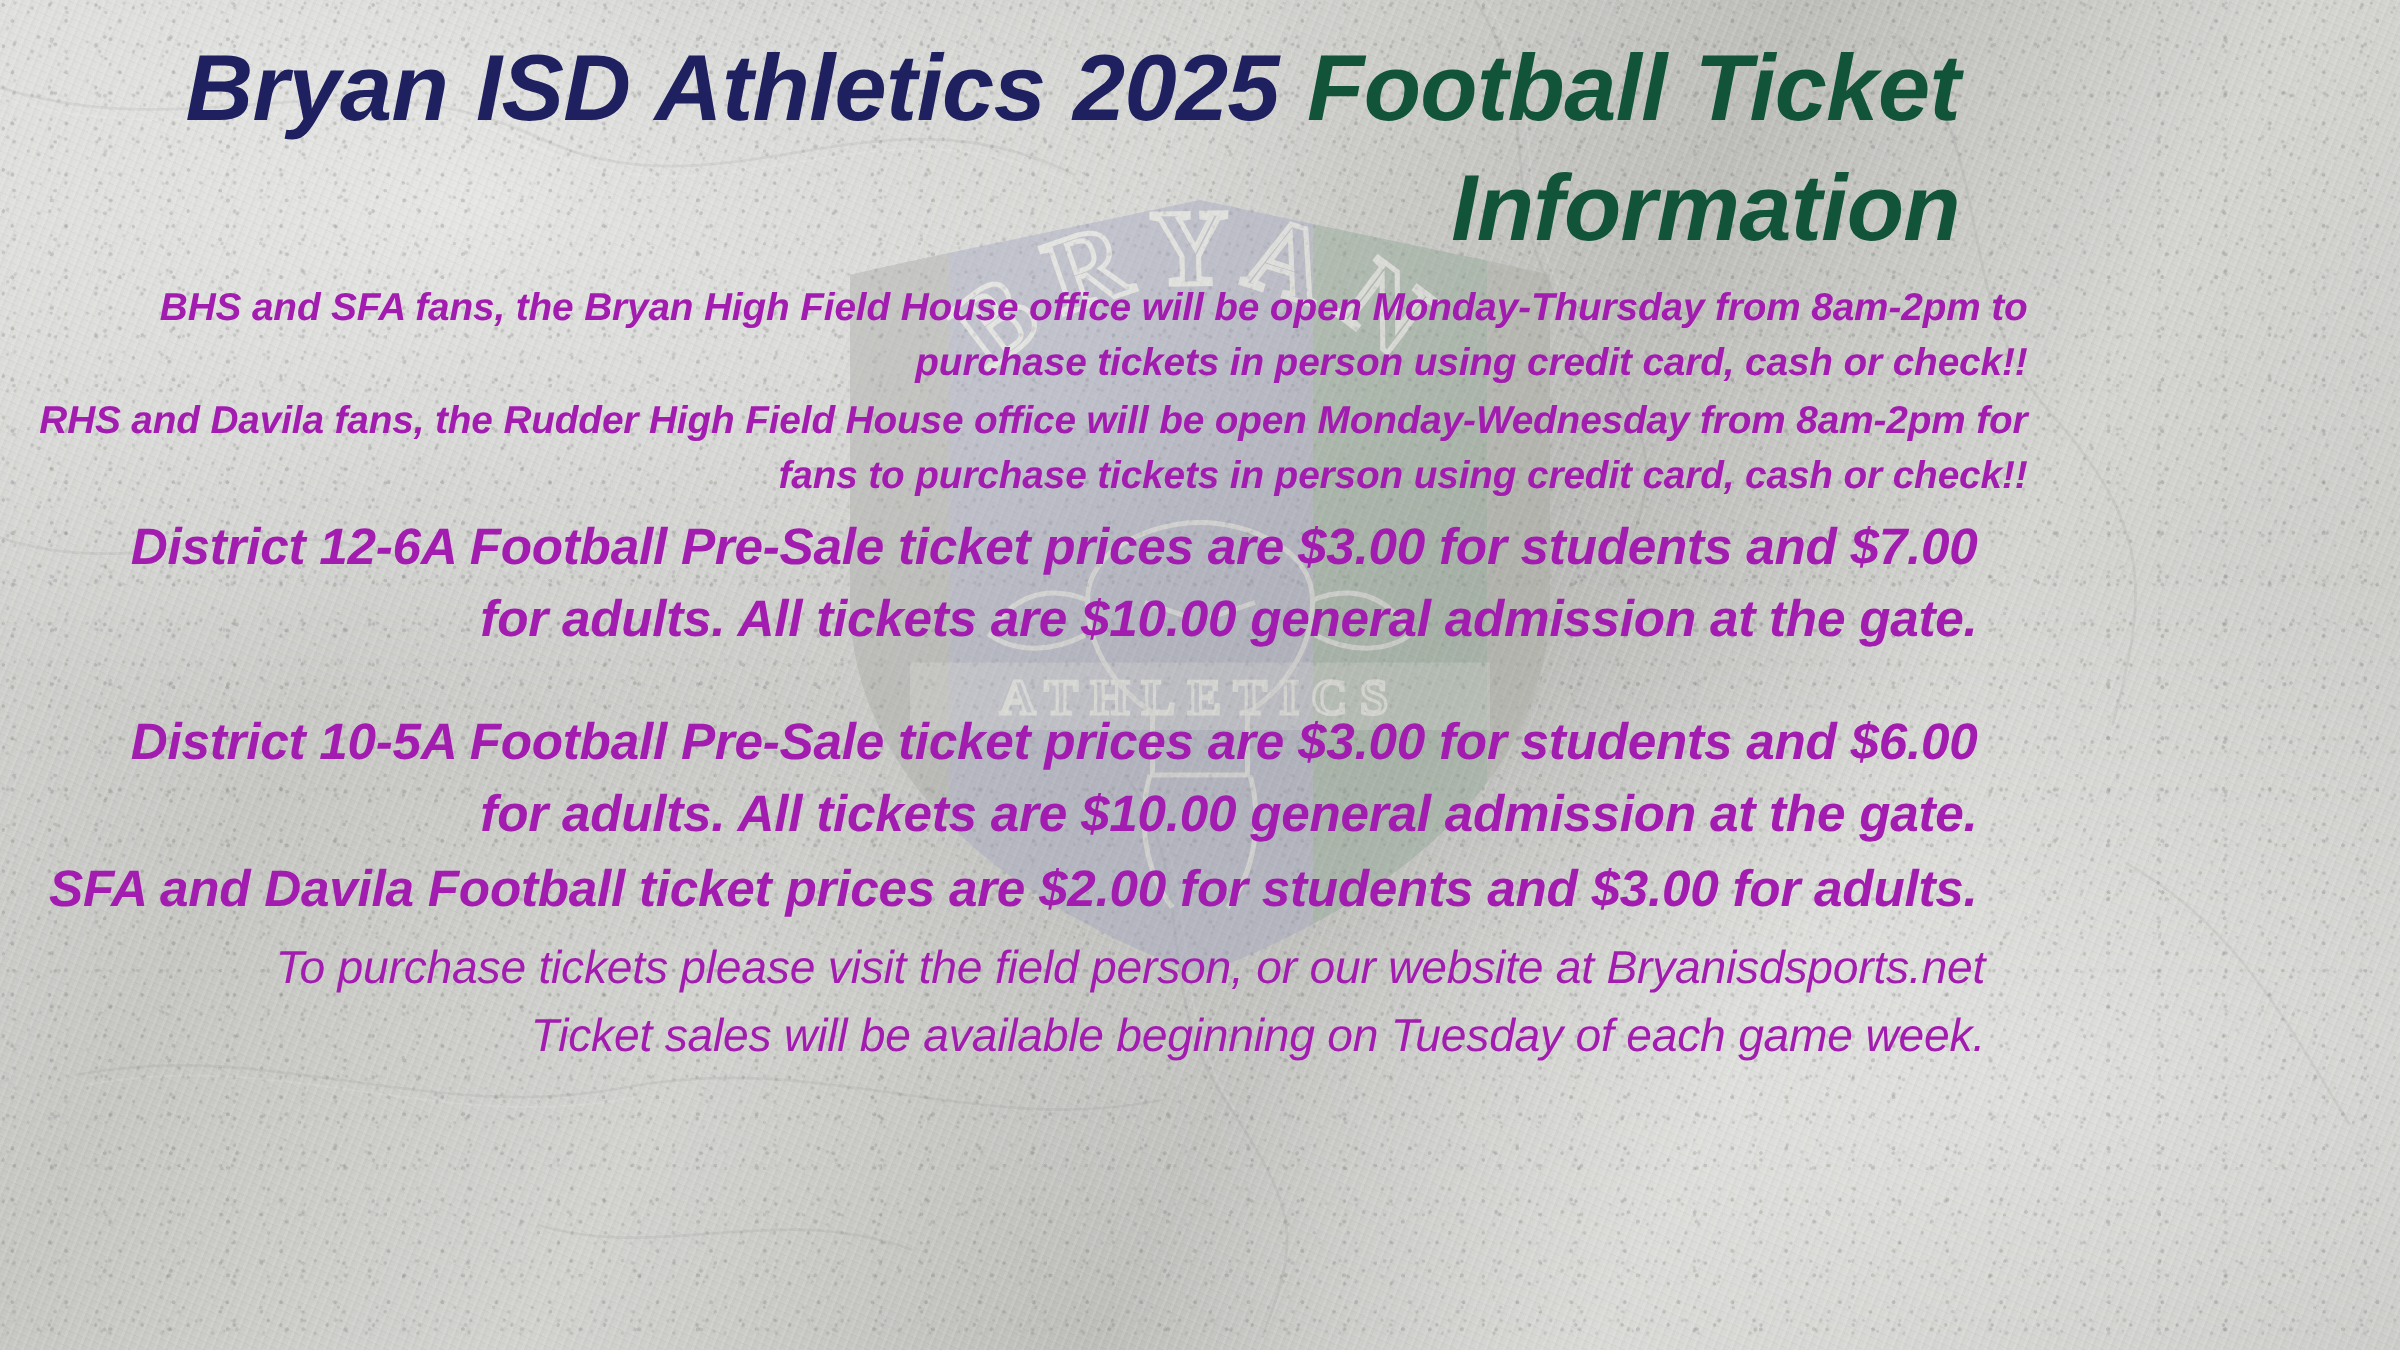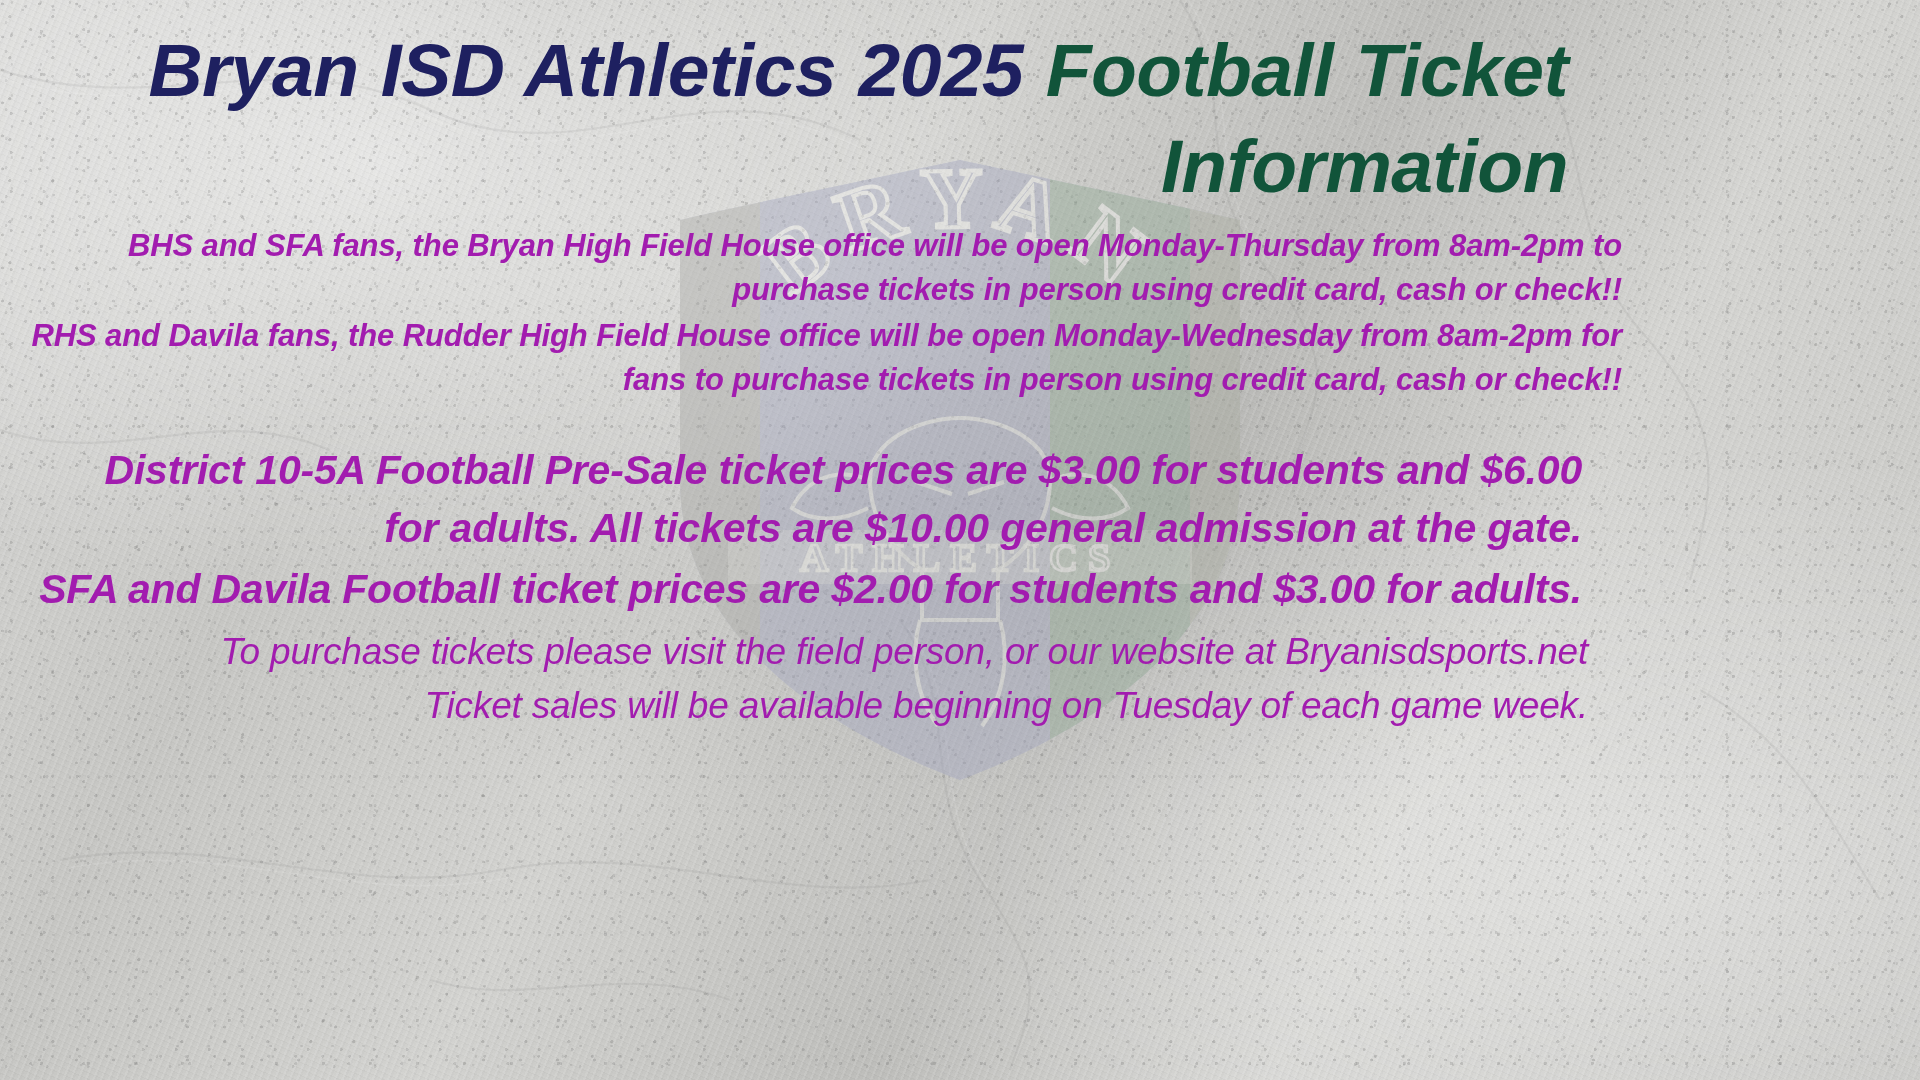--- a/index.html
+++ b/index.html
@@ -216,20 +216,21 @@
   </svg>
 
   <div class="content">
 
     <h1 class="title"><span class="navy">Bryan ISD Athletics 2025</span><span class="green"> Football Ticket Information</span></h1>
 
     <p class="para p-office">BHS and SFA fans, the Bryan High Field House office will be open Monday-Thursday from 8am-2pm to purchase tickets in person using credit card, cash or check!!</p>
 
     <p class="para p-office-2">RHS and Davila fans, the Rudder High Field House office will be open Monday-Wednesday from 8am-2pm for fans to purchase tickets in person using credit card, cash or check!!</p>
 
+    <p class="para p-price">District 12-6A Football Pre-Sale ticket prices are $3.00 for students and $7.00 for adults. All tickets are $10.00 general admission at the gate.</p>
 
     <p class="para p-price-2">District 10-5A Football Pre-Sale ticket prices are $3.00 for students and $6.00 for adults. All tickets are $10.00 general admission at the gate.</p>
 
     <p class="para p-price-3">SFA and Davila Football ticket prices are $2.00 for students and $3.00 for adults.</p>
 
     <p class="para p-foot">To purchase tickets please visit the field person, or our website at Bryanisdsports.net</p>
 
     <p class="para p-foot-2">Ticket sales will be available beginning on Tuesday of each game week.</p>
 
   </div>

